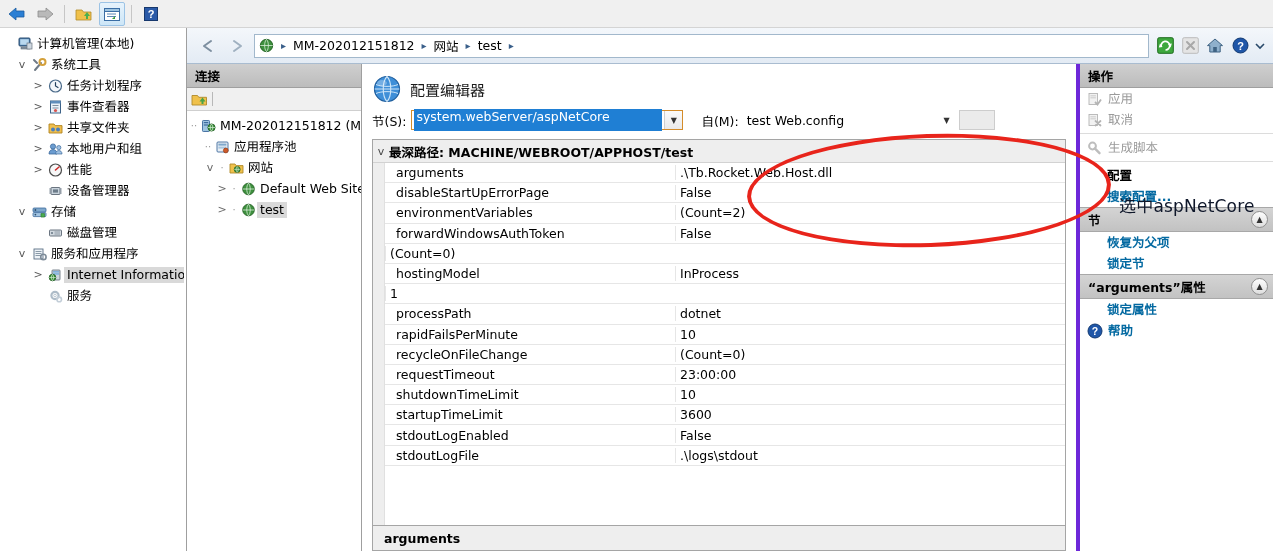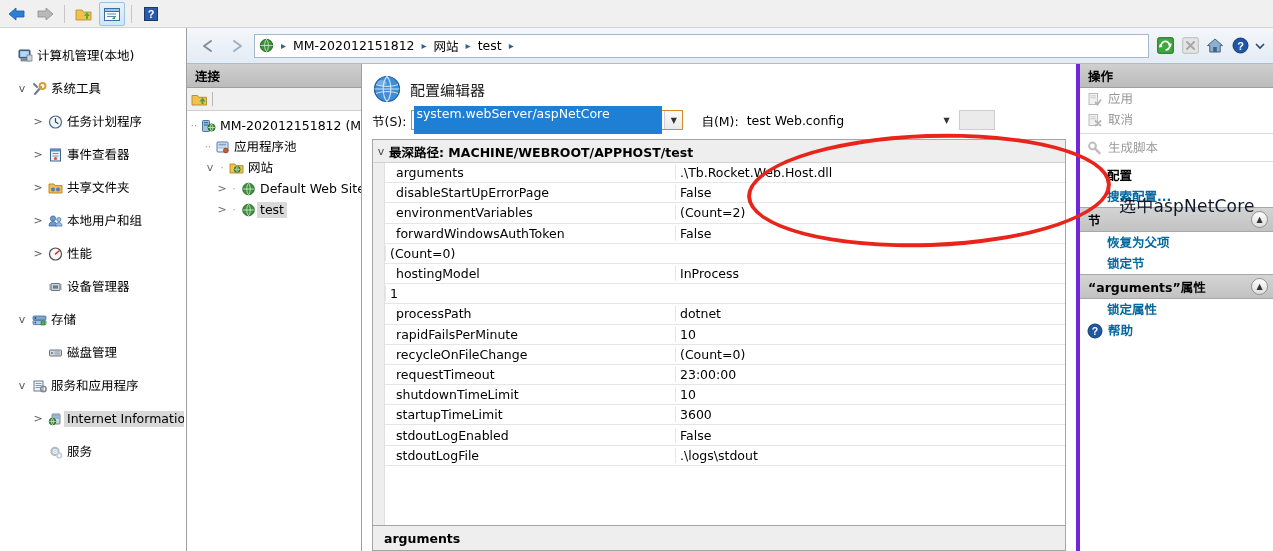--- a/index.html
+++ b/index.html
@@ -72,21 +72,20 @@
     padding-top: 5px;
     overflow: hidden;
     position: relative;
   }
   .tnode {
     display: flex;
     align-items: center;
     height: 21px;
     white-space: nowrap;
     padding-right: 2px;
-    margin-top: 12px;
   }
   .tnode .twist {
     width: 16px;
     min-width: 16px;
     text-align: center;
     color: #5a5a5a;
     font-size: 11px;
     line-height: 1;
   }
   .tnode .ticon {
@@ -300,21 +299,21 @@
     width: 272px;
     height: 20px;
     border: 1px solid #d48c2a;
     background: #ffffff;
     display: flex;
     align-items: center;
     box-sizing: border-box;
   }
   .combo .val {
     flex: 1;
-    height: 28px;
+    height: 22px;
     line-height: 16px;
     margin: 11px 2px;
     background: #1f7fd4;
     color: #ffffff;
     padding: 0 2px;
     font-size: 12.5px;
     overflow: hidden;
     white-space: nowrap;
   }
   .combo .arrow {

